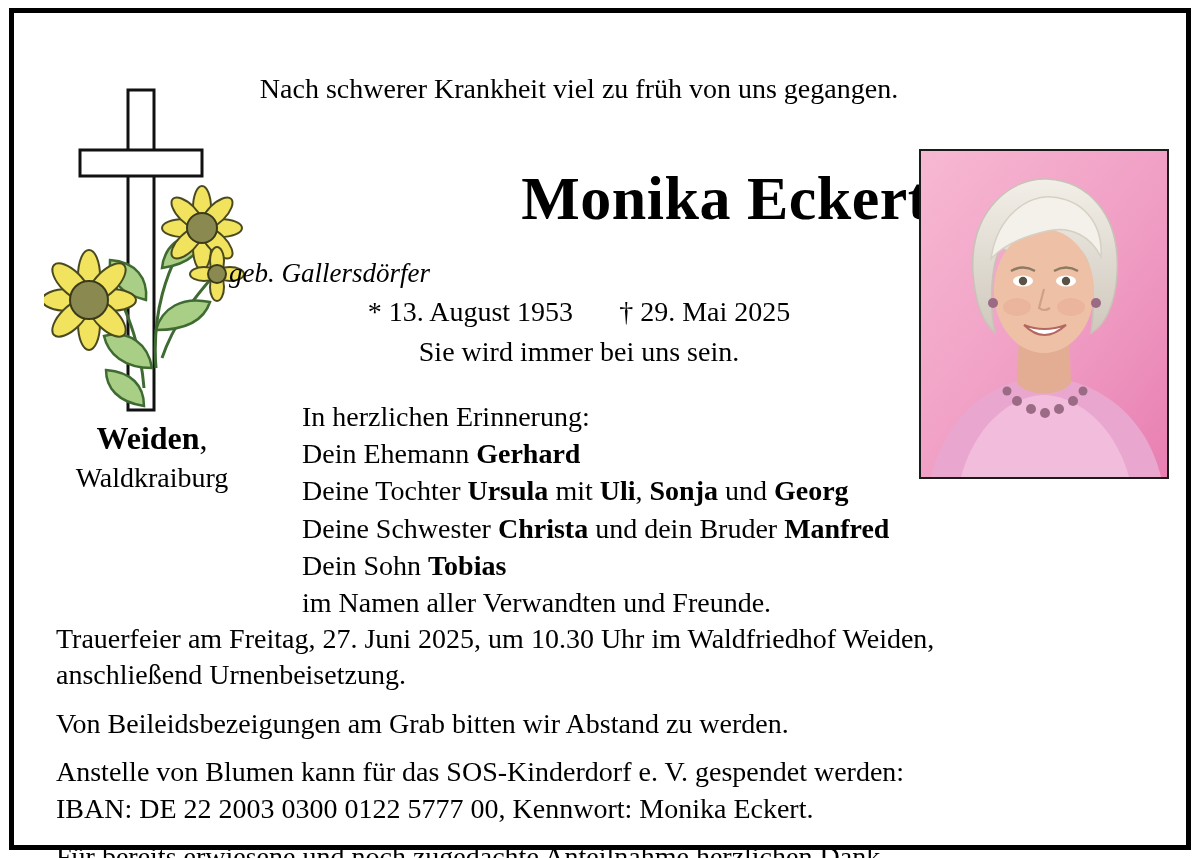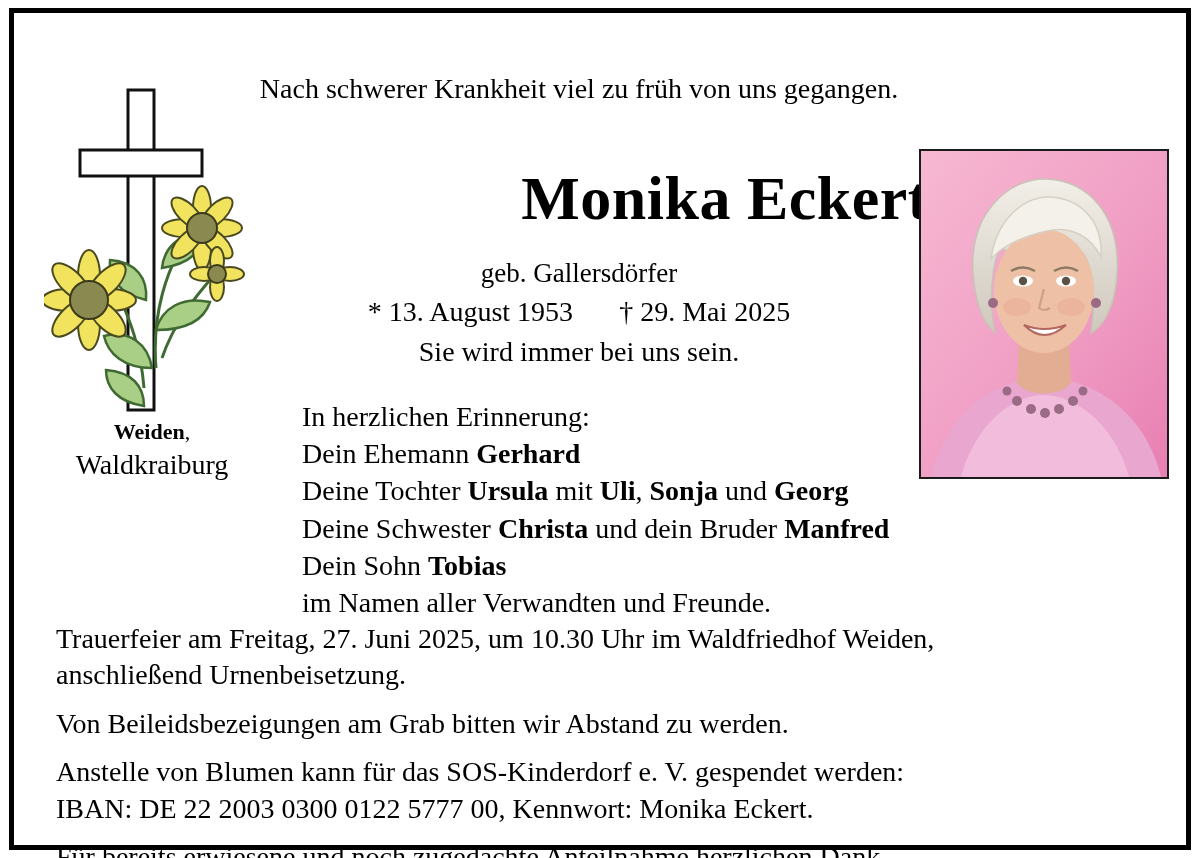--- a/index.html
+++ b/index.html
@@ -52,21 +52,21 @@
   }
   .place-block {
     position: absolute;
     left: 28px;
     top: 405px;
     width: 220px;
     text-align: center;
     line-height: 1.3;
   }
   .place-line1 {
-    font-size: 22px;
+    font-size: 32px;
   }
   .place-city {
     font-weight: bold;
   }
   .place-line2 {
     font-size: 28px;
   }
 
   
   .lead {
@@ -85,22 +85,22 @@
     text-align: right;
     font-size: 62px;
     font-weight: bold;
     letter-spacing: 0.5px;
   }
   .maiden {
     position: absolute;
     left: 215px;
     top: 245px;
     width: 700px;
-    text-align: center;
     font-size: 27px;
+    font-style: italic;
   }
   .dates {
     position: absolute;
     left: 215px;
     top: 283px;
     width: 700px;
     text-align: center;
     font-size: 28px;
   }
   .dates .gap {

